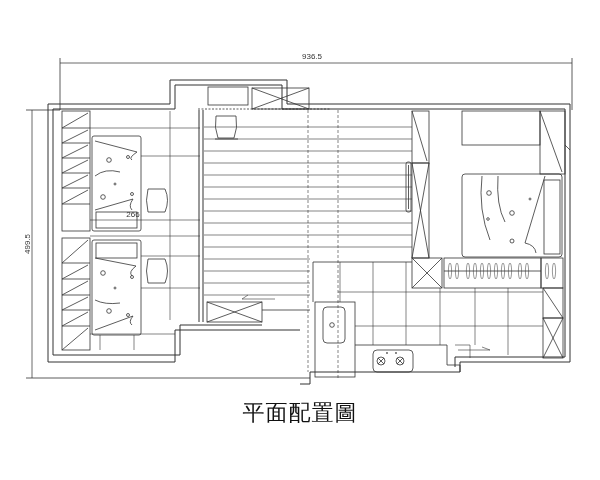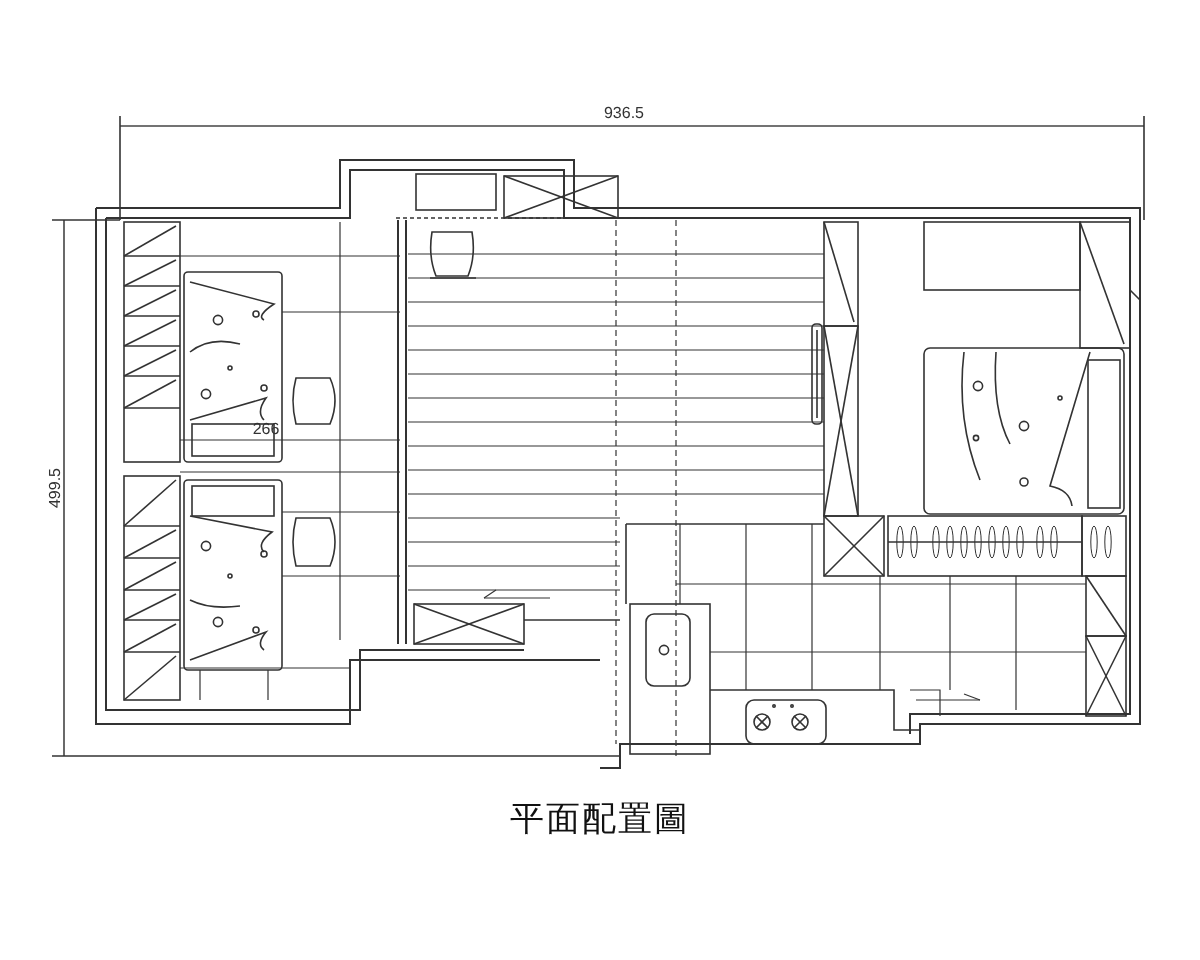--- a/index.html
+++ b/index.html
@@ -1,19 +1,19 @@
 <!DOCTYPE html>
 <html><head>
 <meta charset="utf-8">
 <style>
   html, body { margin:0; padding:0; background:#ffffff; }
   body { width:600px; height:480px; position:relative; overflow:hidden; font-family:"DejaVu Sans", sans-serif; }
   svg { position:absolute; left:0; top:0; }
   .dimtext { font-family:"Liberation Sans", sans-serif; font-size:8px; fill:#333; }
-  .caption { position:absolute; left:0; width:600px; top:398px; text-align:center; font-family:"DejaVu Serif", serif; font-size:17px; color:#111; letter-spacing:1px; }
+  .caption { position:absolute; left:0; width:600px; top:398px; text-align:center; font-family:"DejaVu Serif", serif; font-size:22px; color:#111; letter-spacing:1px; }
 </style>
 </head>
 <body>
 
 <svg width="600" height="480" viewBox="0 0 600 480" xmlns="http://www.w3.org/2000/svg">
   <g stroke="#333" fill="none" stroke-width="0.8">
 
     <g>
       <line x1="60" y1="63" x2="572" y2="63" stroke="#444"></line>
       <line x1="60" y1="58" x2="60" y2="110"></line>

